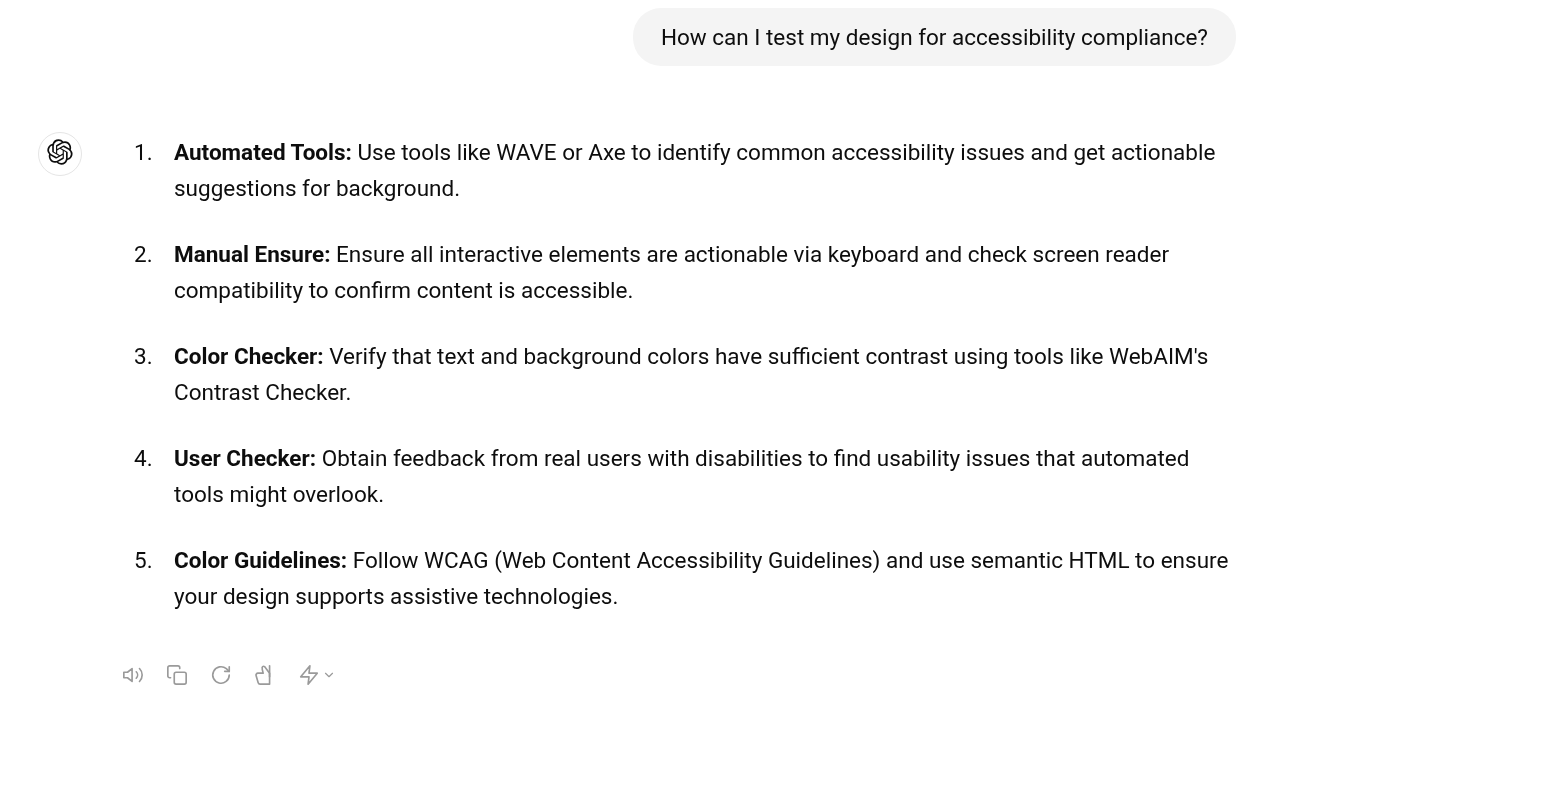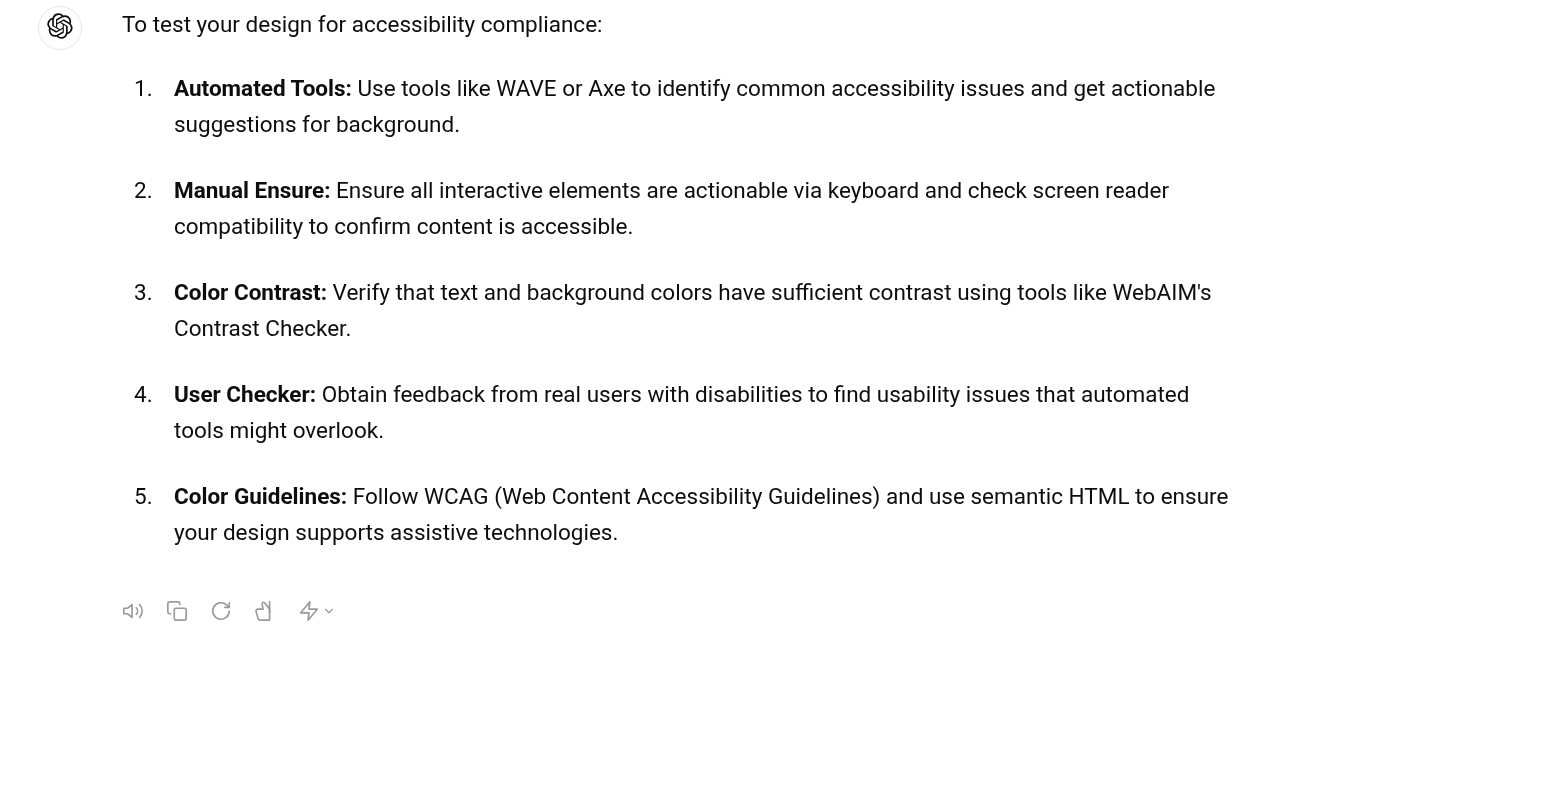--- a/index.html
+++ b/index.html
@@ -113,41 +113,45 @@
     .chevron svg {
       width: 14px;
       height: 14px;
     }
   </style>
 </head>
 <body>
 
 <div class="container">
 
+  <div class="user-message-row">
+    <div class="user-bubble">
+      <span>How can I test my design for accessibility compliance?</span>
+    </div>
+  </div>
 
   <div class="assistant-row">
     <div class="avatar">
       <span>
         <svg viewBox="0 0 41 41" fill="none" xmlns="http://www.w3.org/2000/svg">
           <path d="M37.532 16.87a9.963 9.963 0 0 0-.856-8.184 10.078 10.078 0 0 0-10.855-4.835A9.964 9.964 0 0 0 18.306.5a10.079 10.079 0 0 0-9.614 6.977 9.967 9.967 0 0 0-6.664 4.834 10.08 10.08 0 0 0 1.24 11.817 9.965 9.965 0 0 0 .856 8.185 10.079 10.079 0 0 0 10.855 4.835 9.965 9.965 0 0 0 7.516 3.35 10.078 10.078 0 0 0 9.617-6.981 9.967 9.967 0 0 0 6.663-4.834 10.079 10.079 0 0 0-1.243-11.813ZM22.498 37.886a7.474 7.474 0 0 1-4.799-1.735c.061-.033.168-.091.237-.134l7.964-4.6a1.294 1.294 0 0 0 .655-1.134V19.054l3.366 1.944a.12.12 0 0 1 .066.092v9.299a7.505 7.505 0 0 1-7.49 7.496ZM6.392 31.006a7.471 7.471 0 0 1-.894-5.023c.06.036.162.099.237.141l7.964 4.6a1.297 1.297 0 0 0 1.308 0l9.724-5.614v3.888a.12.12 0 0 1-.048.103l-8.051 4.649a7.504 7.504 0 0 1-10.24-2.744ZM4.297 13.62A7.469 7.469 0 0 1 8.2 10.333c0 .068-.004.19-.004.274v9.201a1.294 1.294 0 0 0 .654 1.132l9.723 5.614-3.366 1.944a.12.12 0 0 1-.114.01L7.04 23.856a7.504 7.504 0 0 1-2.743-10.237Zm27.658 6.437-9.724-5.615 3.367-1.943a.121.121 0 0 1 .113-.01l8.052 4.648a7.498 7.498 0 0 1-1.158 13.528v-9.476a1.293 1.293 0 0 0-.65-1.132Zm3.35-5.043c-.059-.037-.162-.099-.236-.141l-7.965-4.6a1.298 1.298 0 0 0-1.308 0l-9.723 5.614v-3.888a.12.12 0 0 1 .048-.103l8.05-4.645a7.497 7.497 0 0 1 11.135 7.763Zm-21.063 6.929-3.367-1.944a.12.12 0 0 1-.065-.092v-9.299a7.497 7.497 0 0 1 12.293-5.756 6.94 6.94 0 0 0-.236.134l-7.965 4.6a1.294 1.294 0 0 0-.654 1.132l-.006 11.225Zm1.829-3.943 4.33-2.501 4.332 2.5v5l-4.331 2.5-4.331-2.5V18Z" fill="#0d0d0d"></path>
         </svg>
       </span>
     </div>
 
     <div class="assistant-content">
-      <p class="intro">To test your design for accessibility compliance:</p>
       <ol class="steps">
         <li>
           <span class="step-title">Automated Tools:</span><span> Use tools like WAVE or Axe to identify common accessibility issues and get actionable suggestions for background.</span>
         </li>
         <li>
           <span class="step-title">Manual Ensure:</span><span> Ensure all interactive elements are actionable via keyboard and check screen reader compatibility to confirm content is accessible.</span>
         </li>
         <li>
-          <span class="step-title">Color Contrast:</span><span> Verify that text and background colors have sufficient contrast using tools like WebAIM's Contrast Checker.</span>
+          <span class="step-title">Color Checker:</span><span> Verify that text and background colors have sufficient contrast using tools like WebAIM's Contrast Checker.</span>
         </li>
         <li>
           <span class="step-title">User Checker:</span><span> Obtain feedback from real users with disabilities to find usability issues that automated tools might overlook.</span>
         </li>
         <li>
           <span class="step-title">Color Guidelines:</span><span> Follow WCAG (Web Content Accessibility Guidelines) and use semantic HTML to ensure your design supports assistive technologies.</span>
         </li>
       </ol>
     </div>
   </div>

